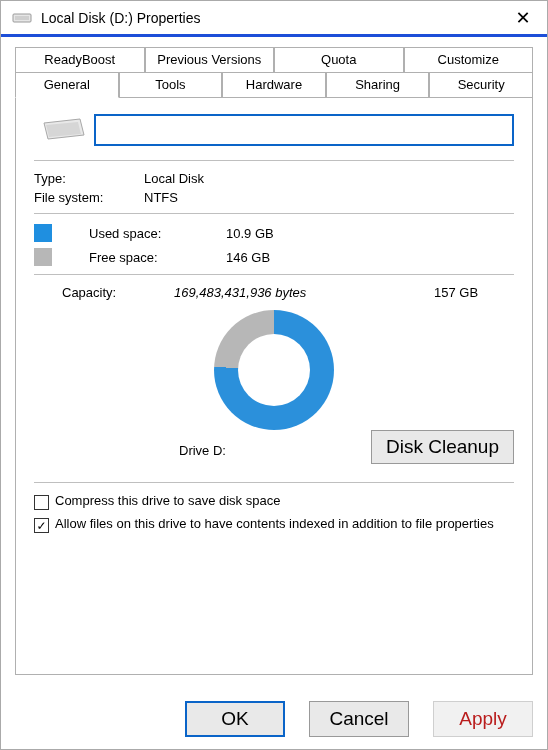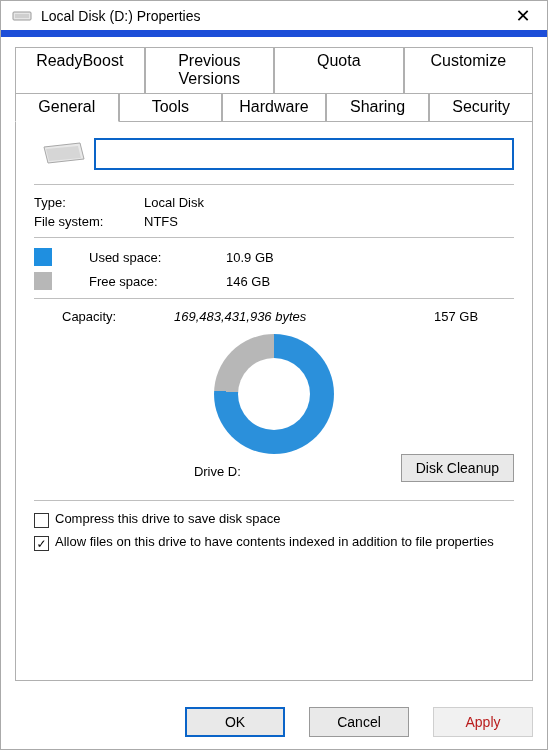--- a/index.html
+++ b/index.html
@@ -20,21 +20,21 @@
     display: flex;
     flex-direction: column;
     background: #fff;
   }
   .titlebar {
     height: 36px;
     display: flex;
     align-items: center;
     padding: 0 4px 0 10px;
     font-size: 14px;
-    border-bottom: 7px solid #1d4ed8;
+    border-bottom: 3px solid #1d4ed8;
   }
   .titlebar .icon { width: 22px; height: 22px; margin-right: 8px; display:flex; align-items:center; justify-content:center; }
   .titlebar .title { flex: 1; }
   .titlebar .close {
     width: 40px; height: 28px;
     display:flex; align-items:center; justify-content:center;
     font-size: 18px;
     cursor: pointer;
   }
 
@@ -53,21 +53,21 @@
   .tabrow {
     display: flex;
     width: 100%;
   }
   .tab {
     flex: 1;
     border: 1px solid #b0b0b0;
     text-align: center;
     padding: 4px 0 5px 0;
     background: #fff;
-    font-size: 16px;
+    font-size: 13px;
     cursor: pointer;
   }
   .tabrow.bottom .tab { border-top: none; }
   .tab.active {
     border-bottom: 1px solid #fff;
     position: relative;
     z-index: 2;
   }
 
   .panel {
@@ -143,21 +143,21 @@
   }
   .cleanup {
     align-self: flex-end;
   }
   .drive-caption { text-align:center; margin: 6px 0 0 0; }
 
   .btn {
     border: 1px solid #999;
     background:#e9e9e9;
     padding: 5px 14px;
-    font-size: 14px;
+    font-size: 19px;
     cursor:pointer;
     min-width: 100px;
   }
   .btn.disabled { color:#b91c1c; border-color:#cfcfcf; background:#f1f1f1; cursor:default; }
   .btn.primary { border: 2px solid #0a64c8; background:#e9e9e9; }
 
   .checkline {
     display:flex;
     align-items:flex-start;
     gap: 6px;

